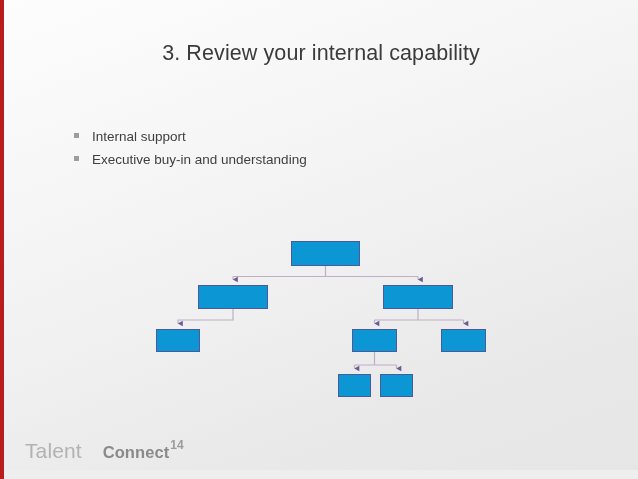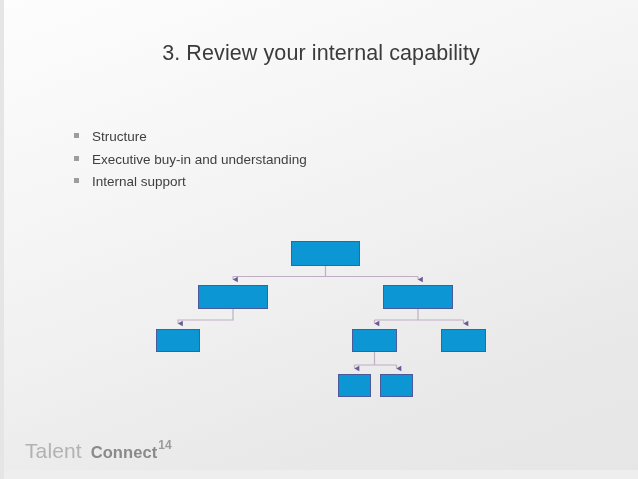--- a/index.html
+++ b/index.html
@@ -12,21 +12,21 @@
     height: 479px;
     overflow: hidden;
     font-family: "Liberation Sans", sans-serif;
   }
 
   #slide {
     position: relative;
     width: 638px;
     height: 479px;
     box-sizing: border-box;
-    background: #e5e5e5;
+    background: #b91c1c;
     text-decoration: underline;
   }
 
   
   #canvas {
     position: absolute;
     left: 4px;
     top: 0px;
     width: 634px;
     height: 470px;
@@ -118,21 +118,21 @@
     font-size: 21px;
     color: #b2b2b2;
     font-weight: 400;
     letter-spacing: 0.1px;
   }
   #logo-connect {
     font-size: 16.5px;
     color: #8a8a8a;
     font-weight: 700;
     letter-spacing: 0.1px;
-    margin-left: 9px;
+    margin-left: 21px;
   }
   #logo-sup {
     font-size: 12px;
     color: #9b9b9b;
     font-weight: 700;
     vertical-align: super;
     position: relative;
     top: -3px;
     left: 1px;
   }
@@ -141,33 +141,29 @@
 <body>
 
 <div id="slide">
 
   <div id="canvas">
 
     <div id="title">3. Review your internal capability</div>
 
     <div id="bullets">
 
+
       <div class="bullet-row">
         <span class="bullet-mark"></span>
-        <span class="bullet-text">Structure</span>
+        <span class="bullet-text">Internal support</span>
       </div>
 
       <div class="bullet-row">
         <span class="bullet-mark"></span>
         <span class="bullet-text">Executive buy-in and understanding</span>
-      </div>
-
-      <div class="bullet-row">
-        <span class="bullet-mark"></span>
-        <span class="bullet-text">Internal support</span>
       </div>
 
     </div>
 
     <div id="org-chart">
 
       <svg id="org-svg" viewBox="0 0 634 470" preserveAspectRatio="none">
         <defs>
           <marker id="arrow" markerWidth="7" markerHeight="7" refX="3.2" refY="5.4" orient="auto" markerUnits="userSpaceOnUse">
             <path d="M0.4,0.6 L6.0,0.6 L3.2,5.6 Z" fill="#6b5b95"></path>

